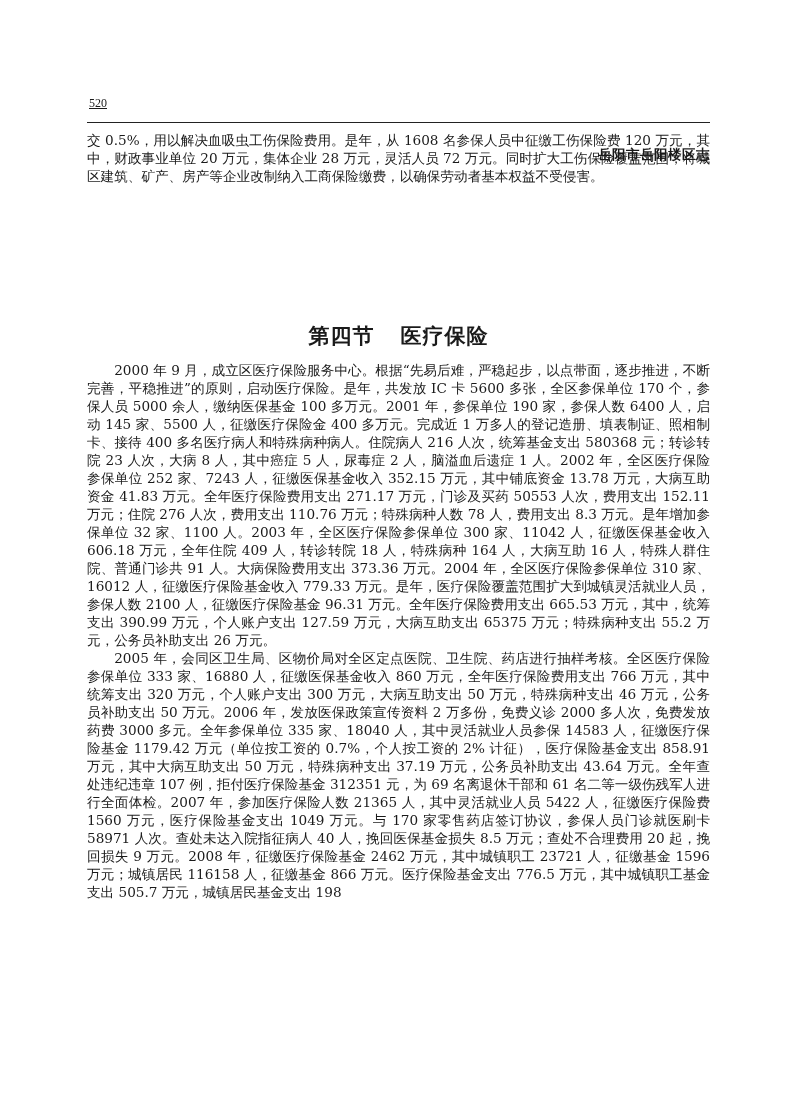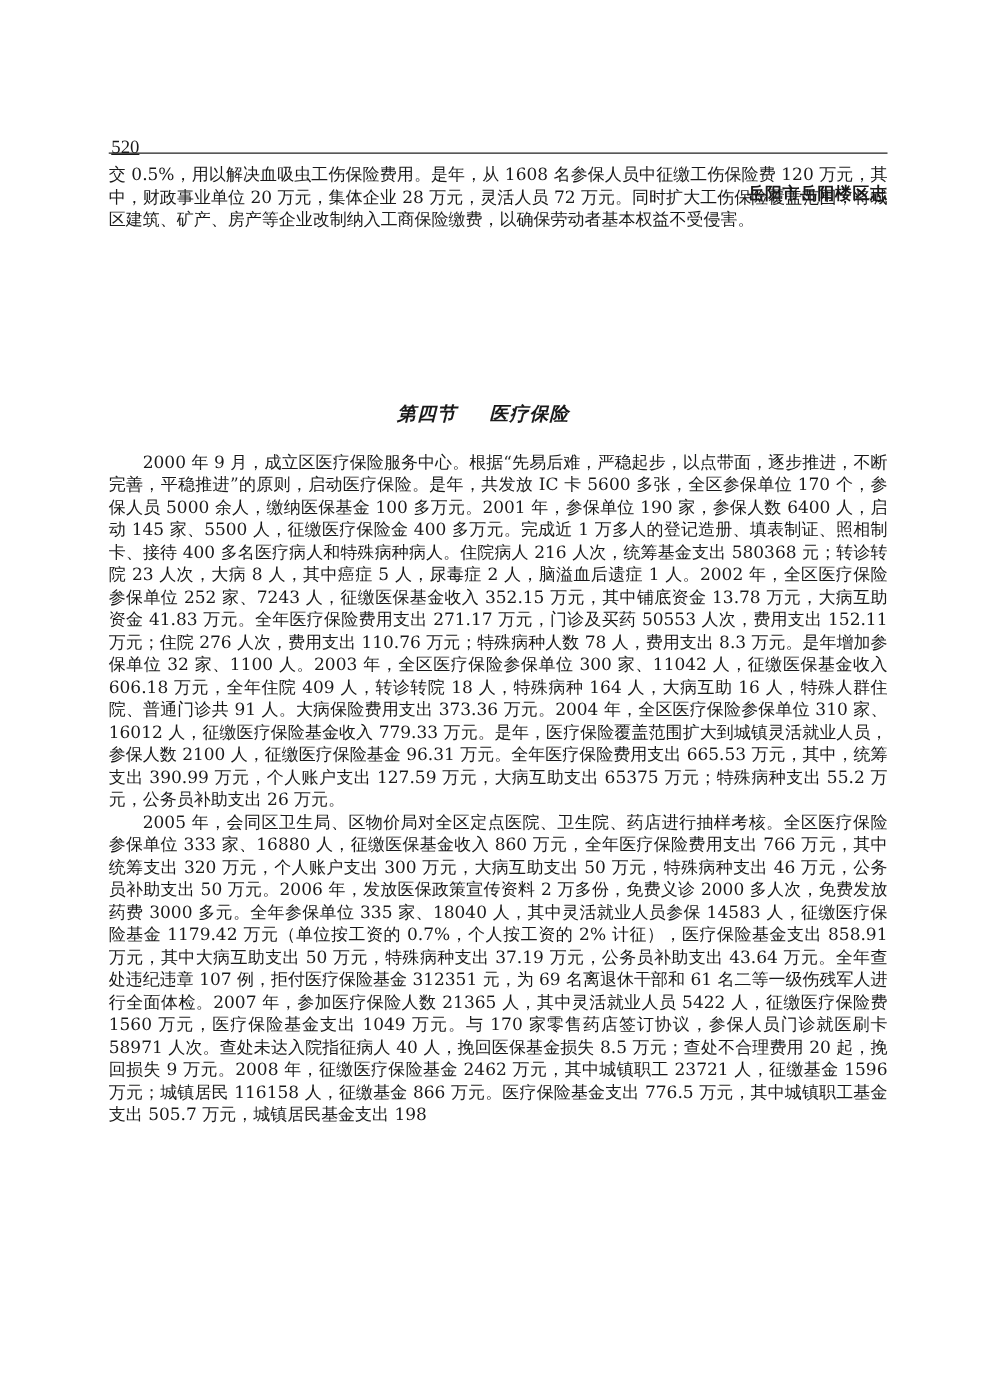--- a/index.html
+++ b/index.html
@@ -6,40 +6,40 @@
   body {
     width: 805px; height: 1099px; position: relative; overflow: hidden;
     font-family: "DejaVu Serif", "Liberation Serif", serif;
     color: #1a1a1a;
   }
   .header {
     position: absolute; left: 87px; top: 96px; width: 623px; height: 26px;
     border-bottom: 1.5px solid #222;
   }
   .page-num {
-    position: absolute; left: 2px; top: 14px;
-    font-family: "Liberation Serif", serif; font-size: 15px; text-decoration: underline;
+    position: absolute; left: 2px; top: 0;
+    font-family: "Liberation Serif", serif; font-size: 12px; text-decoration: underline;
   }
   .running-title {
     position: absolute; left: 0; right: 0; top: 2px; text-align: right;
     font-family: "DejaVu Sans", sans-serif; font-weight: bold; font-size: 13.5px;
     letter-spacing: 0.5px;
     margin-top: 48px;
   }
   .body-text {
     position: absolute; left: 87px; width: 623px;
     font-size: 13.6px; line-height: 18px; text-align: justify;
   }
   .body-text p { margin: 0; }
   .body-text p.indent { text-indent: 2em; }
   .block1 { top: 131px; }
   .section-title {
-    position: absolute; left: 75px; width: 623px; top: 322px;
+    position: absolute; left: 87px; width: 623px; top: 322px;
     text-align: center; font-family: "DejaVu Sans", sans-serif;
-    font-weight: bold; font-size: 15px; letter-spacing: 1px; font-style: italic;
+    font-weight: bold; font-size: 21px; letter-spacing: 1px;
   }
   .section-title span.gap { display: inline-block; width: 26px; }
   .block2 { top: 361px; }
 </style>
 </head>
 <body>
 
 <div class="header">
   <span class="page-num">520</span>
   <span class="running-title">岳阳市岳阳楼区志</span>

